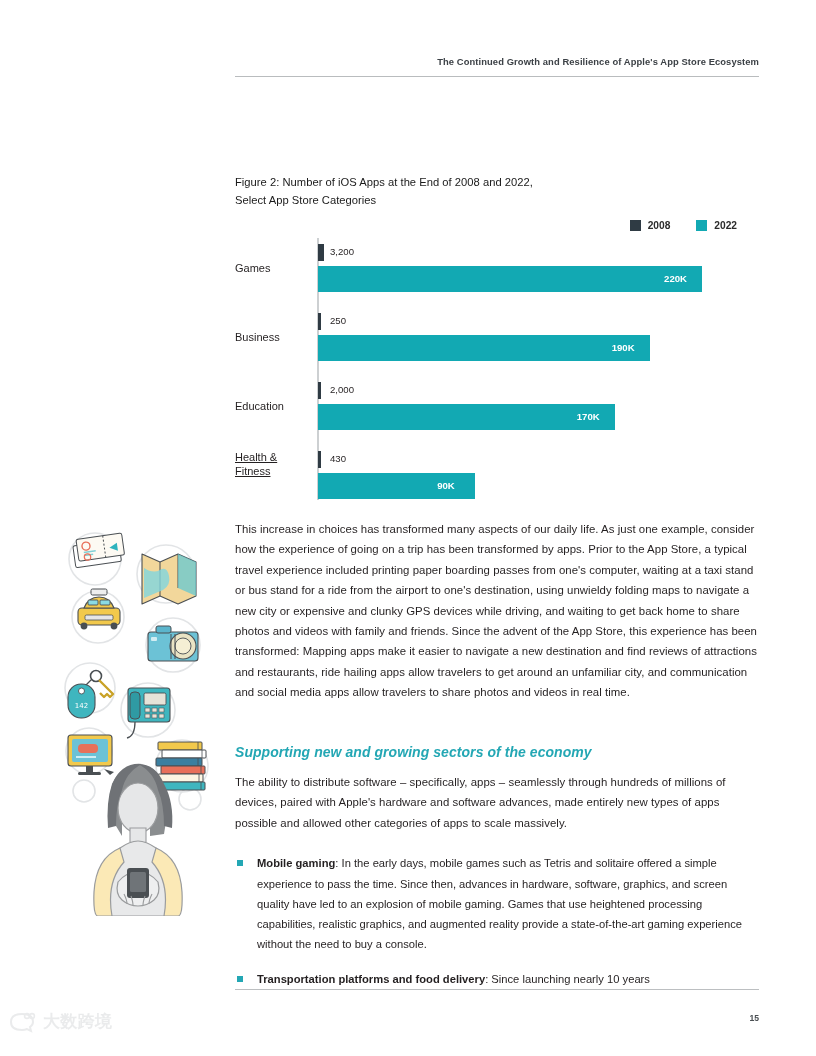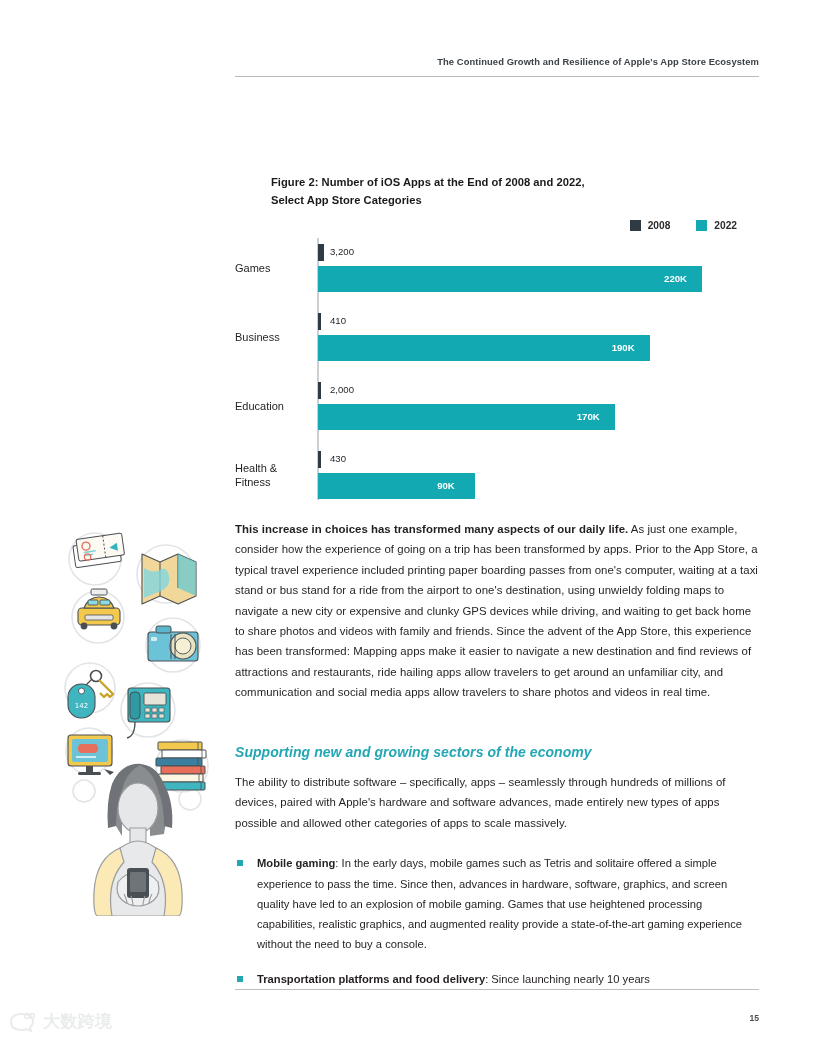--- a/index.html
+++ b/index.html
@@ -45,33 +45,32 @@
     width: 524px;
   }
 
   p.para {
     margin: 0;
     font-size: 11.4px;
     line-height: 20.4px;
     color: #231f20;
     letter-spacing: .004em;
   }
-  .lead-bold { font-weight: bold; }
+  .lead-bold { font-weight: normal; }
 
   .fig-title {
     position: absolute;
     left: 235px;
     top: 174px;
     width: 524px;
     font-size: 11.2px;
-    font-weight: bold;
+    font-weight: normal;
     line-height: 17.5px;
     color: #1a1a1a;
     letter-spacing: .002em;
-    margin-left: 36px;
   }
 
   
   .chart {
     position: absolute;
     left: 235px;
     top: 216px;
     width: 524px;
     height: 285px;
   }
@@ -245,35 +244,35 @@
         <div class="cat-label" style="top:18px;">Games</div>
         <span class="bar bar-2008" style="top: 0px; width: 5.58667px; background: rgb(47, 59, 68);"></span>
         <span class="val-out" style="left:95px;top:2px;">3,200</span>
         <span class="bar bar-2022" style="top: 22px; width: 384.083px; background: rgb(18, 169, 179);"></span>
         <span class="val-in" style="top: 29px; left: 429.083px;">220K</span>
       </div>
 
       <div class="cat-group" style="top:75px;height:62px;">
         <div class="cat-label" style="top:18px;">Business</div>
         <span class="bar bar-2008" style="top: 0px; width: 2.6px; background: rgb(47, 59, 68);"></span>
-        <span class="val-out" style="left:95px;top:2px;">410</span>
+        <span class="val-out" style="left:95px;top:2px;">250</span>
         <span class="bar bar-2022" style="top: 22px; width: 331.708px; background: rgb(18, 169, 179);"></span>
         <span class="val-in" style="top: 29px; left: 376.708px;">190K</span>
       </div>
 
       <div class="cat-group" style="top:144px;height:62px;">
         <div class="cat-label" style="top:18px;">Education</div>
         <span class="bar bar-2008" style="top: 0px; width: 2.6px; background: rgb(47, 59, 68);"></span>
         <span class="val-out" style="left:95px;top:2px;">2,000</span>
         <span class="bar bar-2022" style="top: 22px; width: 296.792px; background: rgb(18, 169, 179);"></span>
         <span class="val-in" style="top: 29px; left: 341.792px;">170K</span>
       </div>
 
       <div class="cat-group" style="top:213px;height:62px;">
-        <div class="cat-label" style="top:11px;">
+        <div class="cat-label" style="top:0;text-decoration:underline;">
           <span>Health &amp;</span><br>
           <span>Fitness</span>
         </div>
         <span class="bar bar-2008" style="top: 0px; width: 2.6px; background: rgb(47, 59, 68);"></span>
         <span class="val-out" style="left:95px;top:2px;">430</span>
         <span class="bar bar-2022" style="top: 22px; width: 157.125px; background: rgb(18, 169, 179);"></span>
         <span class="val-in" style="top: 29px; left: 202.125px;">90K</span>
       </div>
     </div>
   </div>

